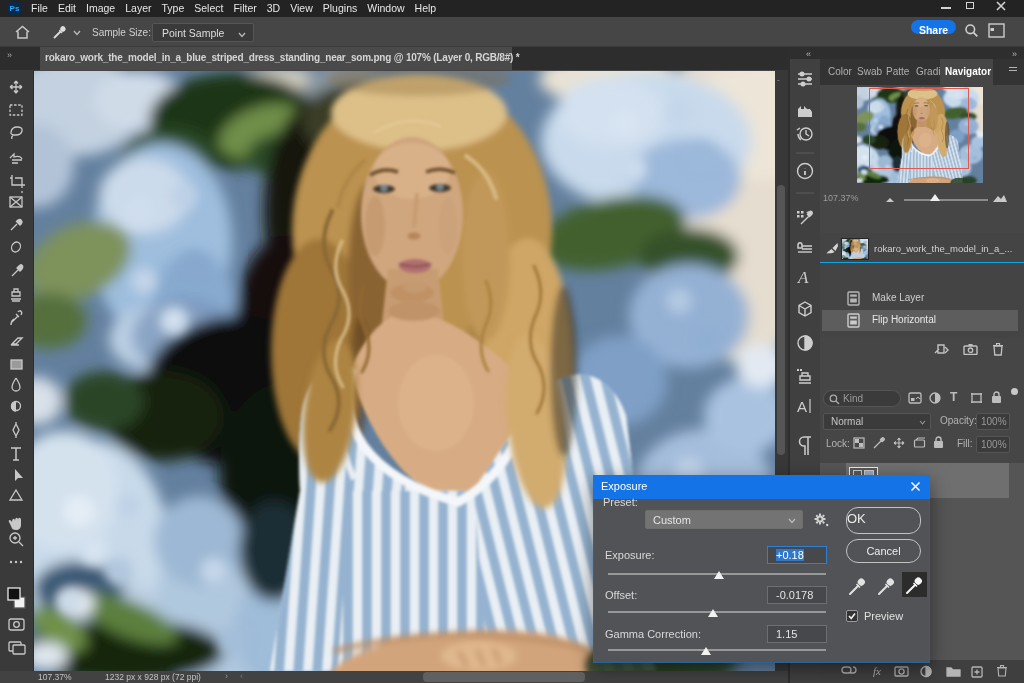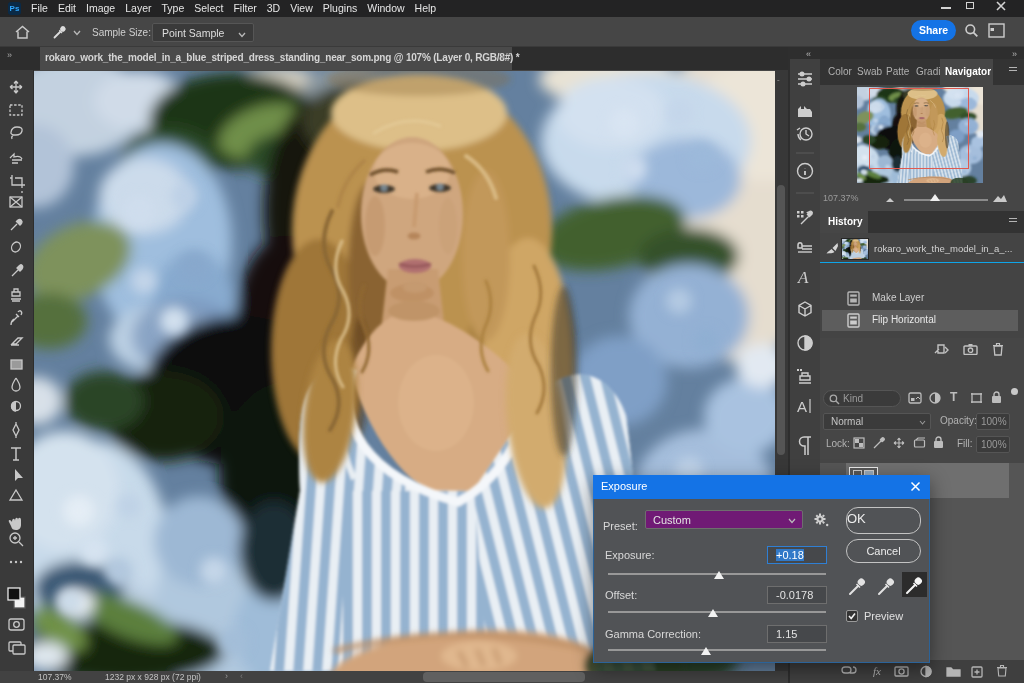--- a/index.html
+++ b/index.html
@@ -41,21 +41,21 @@
         <path d="M1 1 L4 4.5 L7 1" fill="none" stroke="#b9b9b9" stroke-width="1.3"></path>
       </svg>
     <div class="abs txt" style="left:92px;top:10px;color:#cfcfcf;font-size:10px;">Sample Size:</div>
     <div class="abs" style="left:152px;top:6px;width:102px;height:19px;background:#3a3a3a;border:1px solid #565656;border-radius:2px;">
       <div class="txt" style="margin:3px 0 0 9px;color:#dedede;font-size:10.5px;">Point Sample</div>
       <svg class="abs" style="right:7px;top:8px;" width="8" height="6" viewBox="0 0 8 6">
           <path d="M1 1 L4 4.5 L7 1" fill="none" stroke="#b9b9b9" stroke-width="1.3"></path>
         </svg>
     </div>
 
-    <div class="abs" style="left:911px;top:3px;width:45px;height:21px;background:#1473e6;border-radius:11px;color:#fff;font-size:10.5px;font-weight:bold;text-align:center;line-height:21px;">Share</div>
+    <div class="abs" style="left:911px;top:3px;width:45px;height:14px;background:#1473e6;border-radius:11px;color:#fff;font-size:10.5px;font-weight:bold;text-align:center;line-height:21px;">Share</div>
     <svg class="abs" style="left:964px;top:6px;" width="15" height="15" viewBox="0 0 15 15">
         <circle cx="6.3" cy="6.3" r="4.3" fill="none" stroke="#cdcdcd" stroke-width="1.6"></circle>
         <path d="M9.6 9.6 L13.3 13.3" stroke="#cdcdcd" stroke-width="1.8"></path>
       </svg>
     <svg class="abs" style="left:988px;top:6px;" width="17" height="15" viewBox="0 0 17 15">
         <rect x="1" y="1" width="15" height="13" fill="none" stroke="#cdcdcd" stroke-width="1.4"></rect>
         <rect x="2.5" y="5" width="3.5" height="3" fill="#cdcdcd"></rect>
       </svg>
   </div>
 
@@ -408,26 +408,20 @@
             <path d="M2 7 L6 3 L10 7 Z" fill="#c9c9c9"></path>
           </svg>
         <svg class="abs" style="left:172px;top:107px;" width="16" height="11" viewBox="0 0 16 11">
             <path d="M1 10 L6 4 L9 7 L12 3 L15 10 Z" fill="#c9c9c9"></path>
           </svg>
         <svg class="abs" style="left:108px;top:107px;" width="14" height="10" viewBox="0 0 14 10">
             <path d="M2 9 L7 2 L12 9 Z" fill="#f0f0f0"></path>
           </svg>
       </div>
 
-      <div class="abs" style="left:0;top:152px;width:204px;height:22px;background:#333333;">
-        <div class="abs" style="left:0;top:0;width:48px;height:22px;background:#464646;">
-          <div style="margin:5px 0 0 8px;color:#fff;font-size:10px;font-weight:bold;">History</div>
-        </div>
-        <div class="abs" style="left:189px;top:7px;width:8px;height:1.2px;background:#b5b5b5;box-shadow:0 3px 0 #b5b5b5;"></div>
-      </div>
 
       <div class="abs" style="left:0;top:174px;width:204px;height:105px;background:#444444;">
 
         <div class="abs" style="left:0;top:2px;width:204px;height:28px;border-bottom:1px solid #0ea5e9;">
           <svg class="abs" style="left:5px;top:7px;" width="14" height="13" viewBox="0 0 14 13">
               <path d="M1.5 11.5 C3 9 5 8.5 6.5 7 L9.5 10 C8 11.5 5 11 1.5 11.5 Z" fill="#d5d5d5"></path>
               <path d="M7.5 6 L12.5 1 L13 4 L10.5 9 Z" fill="#d5d5d5"></path>
             </svg>
           <div id="photo-hist" class="abs" style="left:21px;top:3px;width:28px;height:22px;overflow:hidden;border:1px solid #262626;"><svg width="26" height="20" viewBox="0 0 741 600" preserveAspectRatio="none">
                 <use href="#photoG"></use>
@@ -555,22 +549,22 @@
   </div>
 
   <div class="abs" style="left:593px;top:475px;width:337px;height:188px;background:#515356;border:1px solid #2b6399;box-shadow:0 6px 18px rgba(0,0,0,0.45);">
     <div class="abs" style="left:-1px;top:-1px;width:337px;height:24px;background:#1473e6;">
       <div class="abs" style="left:8px;top:5px;color:#fff;font-size:11px;">Exposure</div>
       <svg class="abs" style="left:317px;top:6px;" width="11" height="11" viewBox="0 0 11 11">
           <path d="M1.5 1.5 L9.5 9.5 M9.5 1.5 L1.5 9.5" stroke="#fff" stroke-width="1.5"></path>
         </svg>
     </div>
 
-    <div class="abs" style="left:9px;top:44px;color:#d8d8d8;font-size:11px;">Preset:</div>
-    <div class="abs" style="left:51px;top:34px;width:158px;height:19px;background:#701a75;border:1px solid #6e6e6e;border-radius:2px;">
+    <div class="abs" style="left:9px;top:20px;color:#d8d8d8;font-size:11px;">Preset:</div>
+    <div class="abs" style="left:51px;top:34px;width:158px;height:19px;background:#737373;border:1px solid #6e6e6e;border-radius:2px;">
       <div class="abs" style="left:7px;top:3px;color:#e3e3e3;font-size:11px;">Custom</div>
       <svg class="abs" style="right:6px;top:7px;" width="8" height="6" viewBox="0 0 8 6">
           <path d="M1 1 L4 4.5 L7 1" fill="none" stroke="#bbb" stroke-width="1.2"></path>
         </svg>
     </div>
     <svg class="abs" style="left:219px;top:36px;" width="16" height="15" viewBox="0 0 16 15">
         <g fill="#cfcfcf">
           <circle cx="7" cy="7" r="3.6"></circle>
           <rect x="6" y="1.5" width="2" height="11"></rect>
           <rect x="1.5" y="6" width="11" height="2"></rect>

